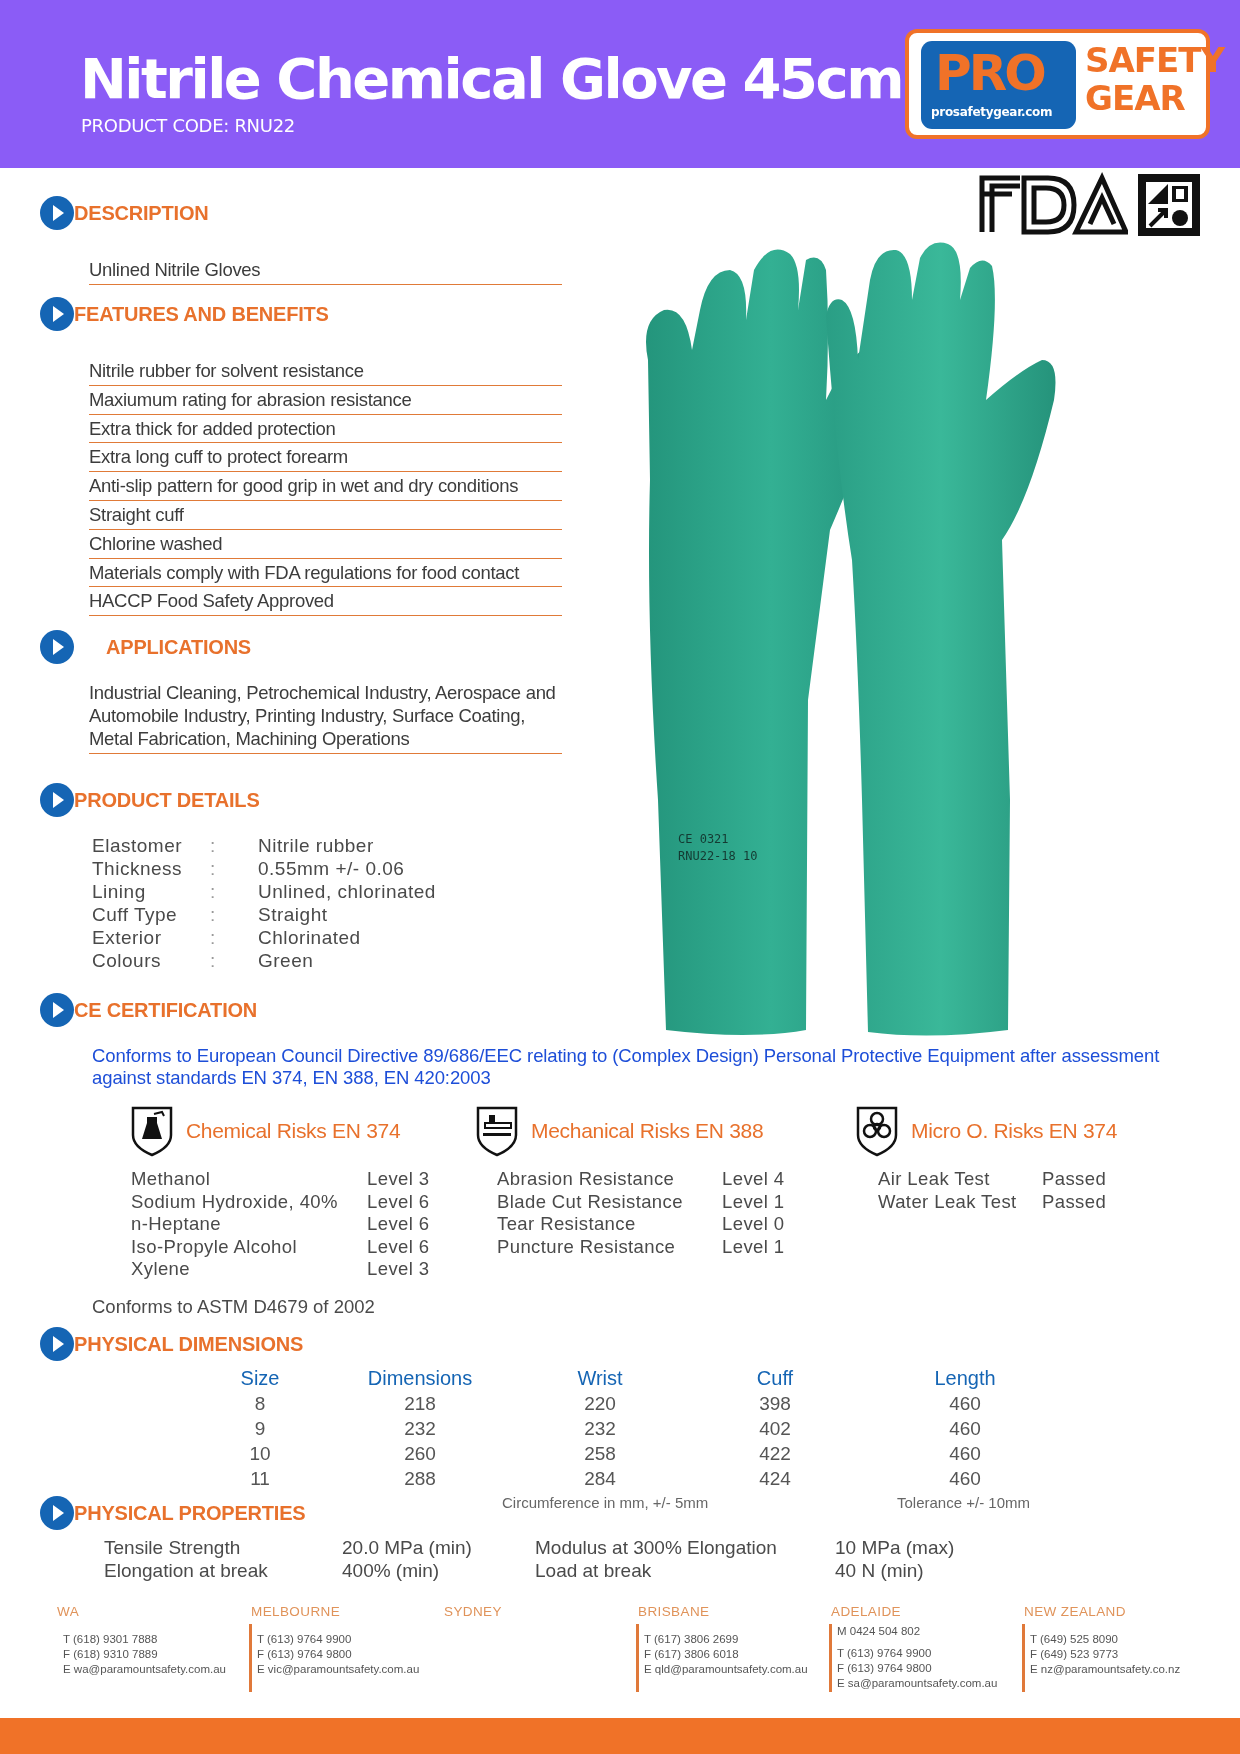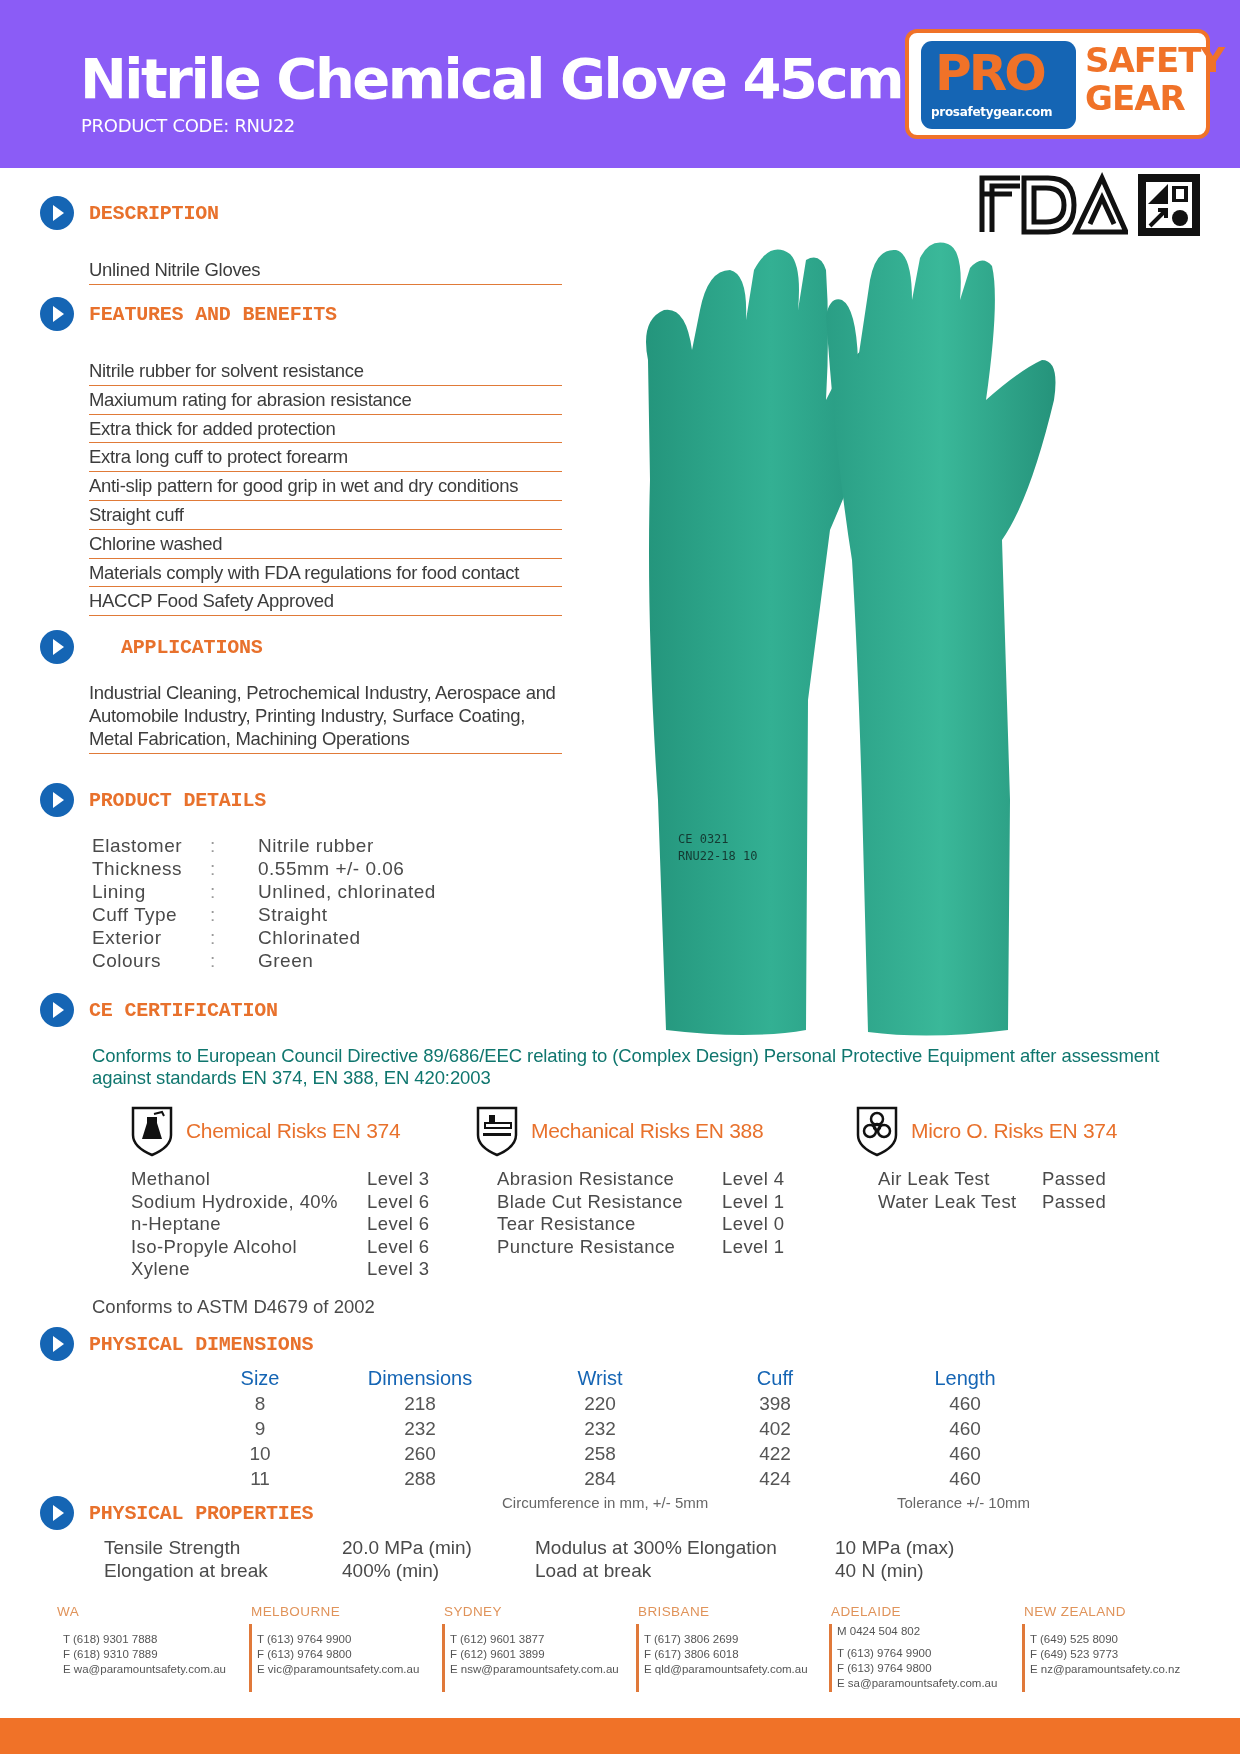--- a/index.html
+++ b/index.html
@@ -21,33 +21,33 @@
   .fda { position: absolute; left: 978px; top: 172px; width: 150px; height: 64px; }
   .haccp { position: absolute; left: 1138px; top: 174px; width: 62px; height: 62px; }
 
   
   .glove-area { position: absolute; left: 630px; top: 240px; width: 560px; height: 810px; }
 
   
   .sec { position: absolute; left: 40px; height: 36px; display: flex; align-items: center; }
   .sec-icon { width: 34px; height: 34px; border-radius: 50%; background: #1565b4; position: relative; flex: none; }
   .sec-icon::after { content: ""; position: absolute; left: 13px; top: 9px; width: 0; height: 0; border-left: 11px solid #ffffff; border-top: 8px solid transparent; border-bottom: 8px solid transparent; }
-  .sec-title { margin-left: 15px; font-family: Liberation Mono, monospace; font-weight: bold; font-size: 20px; color: #e8712c; letter-spacing: -0.2px; white-space: nowrap; }
+  .sec-title { font-family: Liberation Sans, sans-serif; font-weight: bold; font-size: 20px; color: #e8712c; letter-spacing: -0.2px; white-space: nowrap; }
 
   .ruled { position: absolute; left: 89px; width: 473px; margin-top: 12px; }
   .ruled-item { font-size: 18.5px; color: #3c3c3c; height: 28.8px; line-height: 28px; border-bottom: 1.2px solid #e07a38; white-space: nowrap; letter-spacing: -0.3px; }
   .apps { position: absolute; left: 89px; top: 681px; width: 473px; font-size: 18.5px; line-height: 23px; color: #3c3c3c; border-bottom: 1.2px solid #e07a38; padding-bottom: 3px; letter-spacing: -0.3px; }
 
   .details { position: absolute; left: 92px; top: 834px; font-size: 19px; line-height: 23px; color: #4a4a4a; letter-spacing: 0.5px; }
   .details .row { display: flex; }
   .details .k { width: 118px; }
   .details .c { width: 48px; color: #999; }
   .details .v { }
 
-  .ce-text { position: absolute; left: 92px; top: 1045px; width: 1080px; font-size: 18.5px; line-height: 22px; color: #0f766e; letter-spacing: -0.1px; }
+  .ce-text { position: absolute; left: 92px; top: 1045px; width: 1080px; font-size: 18.5px; line-height: 22px; color: #1d4ed8; letter-spacing: -0.1px; }
 
   .risk-head { position: absolute; display: flex; align-items: center; }
   .shield { width: 44px; height: 52px; }
   .risk-title { margin-left: 12px; font-size: 21px; color: #e8712c; white-space: nowrap; letter-spacing: -0.3px; }
 
   .risk-table { position: absolute; font-size: 18.5px; line-height: 22.6px; color: #4a4a4a; letter-spacing: 0.4px; }
   .risk-table .row { display: flex; white-space: nowrap; }
 
   .astm { position: absolute; left: 92px; top: 1296px; font-size: 18.5px; color: #4a4a4a; }
 
@@ -360,27 +360,20 @@
     <div class="lines">
       <span class="bar"></span>
       <div style="height:6px"></div>
       <div>T (613) 9764 9900</div>
       <div>F (613) 9764 9800</div>
       <div>E vic@paramountsafety.com.au</div>
     </div>
   </div>
   <div class="contact" style="left:444px;">
     <div class="city">SYDNEY</div>
-    <div class="lines">
-      <span class="bar"></span>
-      <div style="height:6px"></div>
-      <div>T (612) 9601 3877</div>
-      <div>F (612) 9601 3899</div>
-      <div>E nsw@paramountsafety.com.au</div>
-    </div>
   </div>
   <div class="contact" style="left:638px;">
     <div class="city">BRISBANE</div>
     <div class="lines">
       <span class="bar"></span>
       <div style="height:6px"></div>
       <div>T (617) 3806 2699</div>
       <div>F (617) 3806 6018</div>
       <div>E qld@paramountsafety.com.au</div>
     </div>

